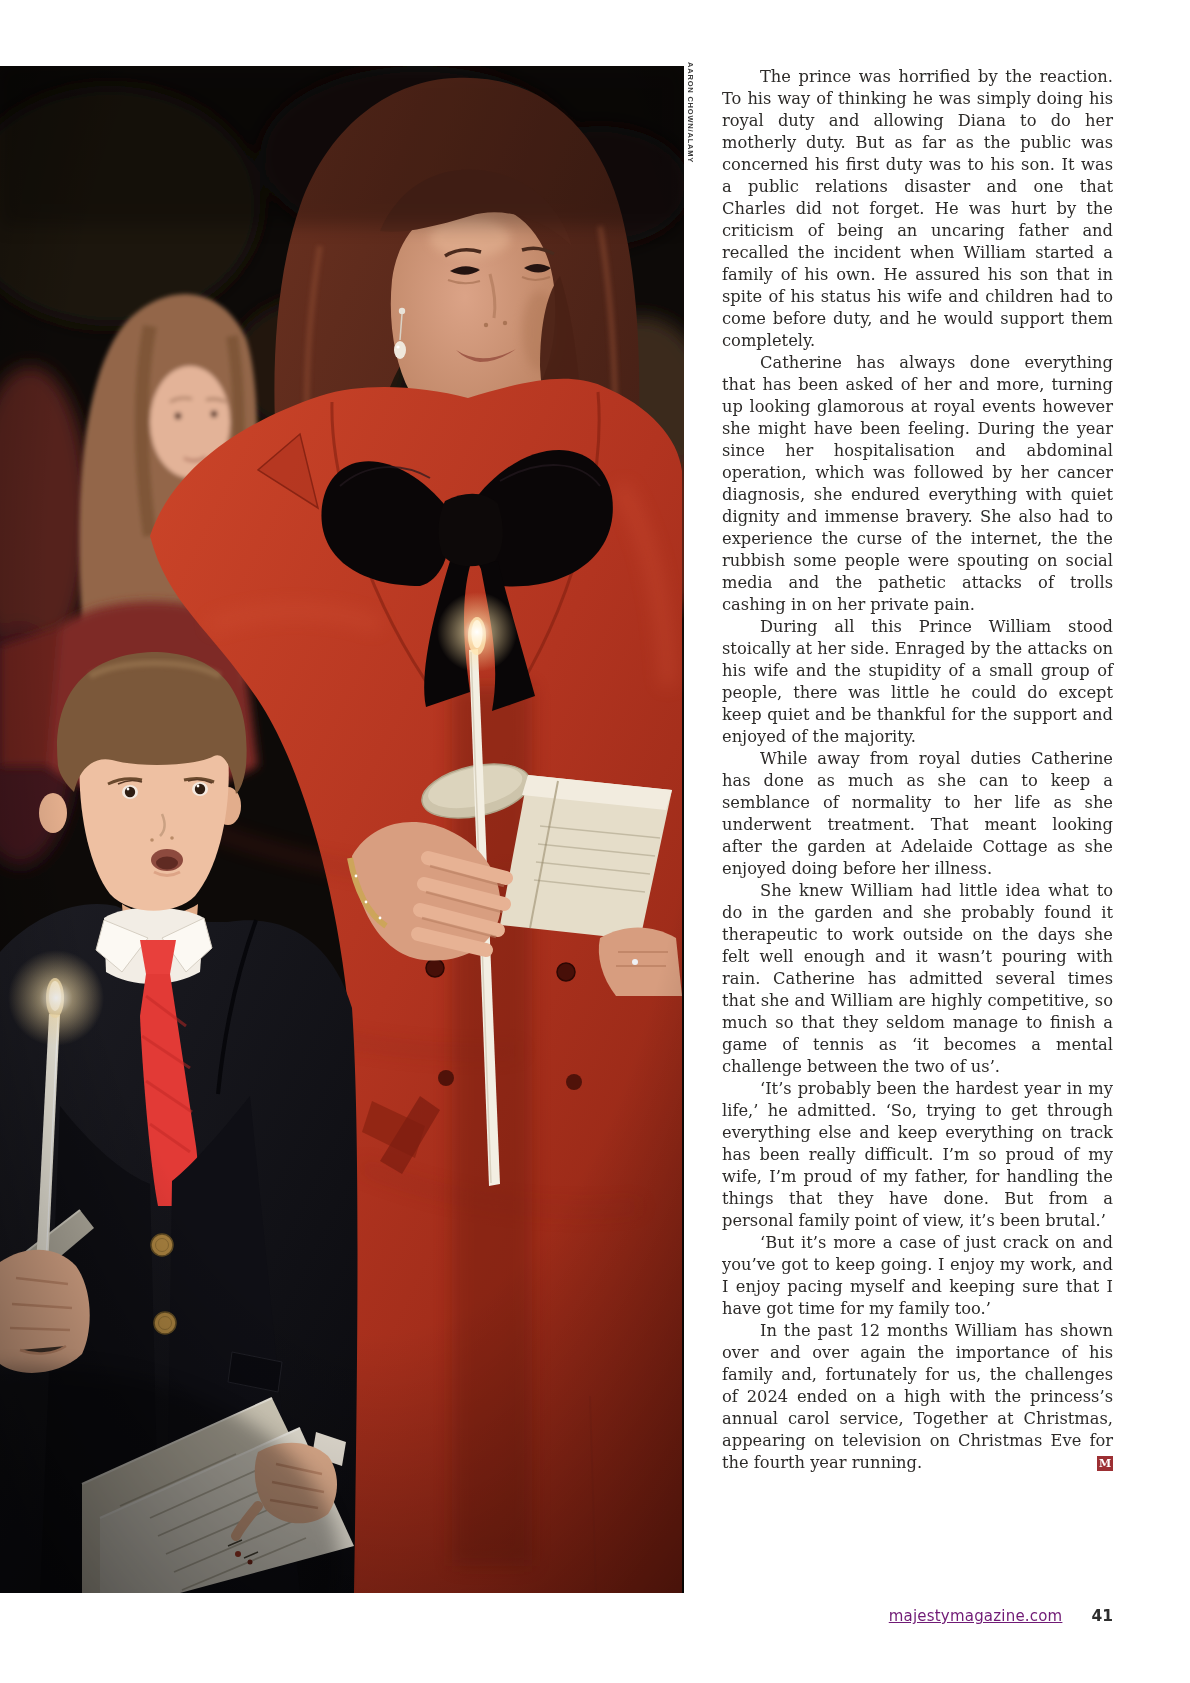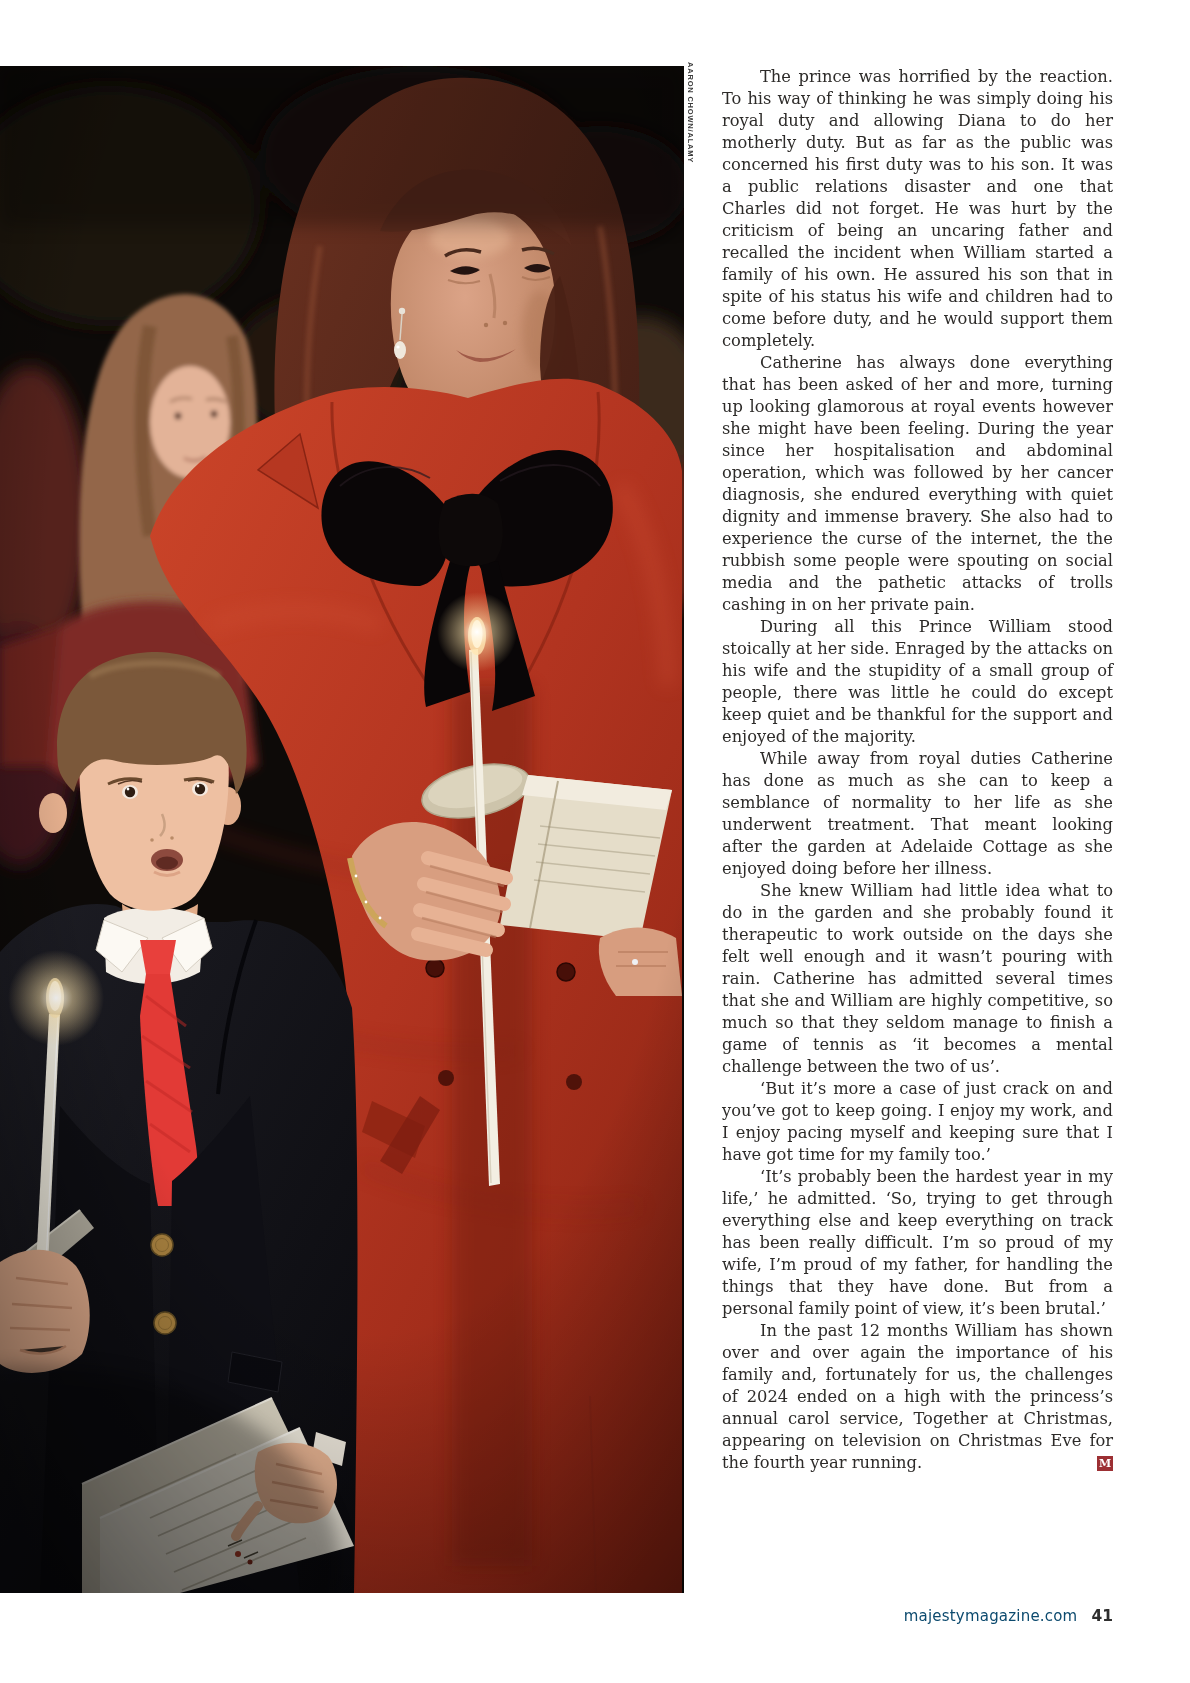--- a/index.html
+++ b/index.html
@@ -27,22 +27,22 @@
   }
   .article .it{}
   .end-mark{
     position:absolute;right:0;bottom:3px;width:16px;height:15px;
     background:#9c2f33;color:#ffffff;text-align:center;
     font:bold 11px/15px "DejaVu Serif",serif;
   }
 
   
   .pagefoot{position:absolute;right:77px;top:1607px;white-space:nowrap;}
-  .pagefoot .site{font:15px "DejaVu Sans","Liberation Sans",sans-serif;color:#0c4a6e;letter-spacing:.2px;}
-  .pagefoot .pn{font:bold 15.5px "DejaVu Sans","Liberation Sans",sans-serif;color:#2e2e2e;margin-left:14px;}
+  .pagefoot .site{font:15px "DejaVu Sans","Liberation Sans",sans-serif;color:#701a75;letter-spacing:.2px;text-decoration:underline;}
+  .pagefoot .pn{font:bold 15.5px "DejaVu Sans","Liberation Sans",sans-serif;color:#2e2e2e;margin-left:29px;}
 </style>
 </head>
 <body>
 
 <div class="page">
 
   <figure class="photo" aria-label="Catherine, Princess of Wales, in a red coat with a large black velvet bow, holding a lit candle and an order of service, beside Prince Louis in a dark suit and red tie holding a candle and papers, with a girl in the background at a candlelit carol service">
     <svg viewBox="0 0 684 1527" preserveAspectRatio="none">
       <defs>
         <linearGradient id="hairG" x1="0" y1="0" x2="1" y2="1">
@@ -305,22 +305,22 @@
 
   <div class="credit">AARON CHOWN/ALAMY</div>
 
   <main class="article">
     <div id="paras">
         <p><span>The prince was horrified by the reaction. To his way of thinking he was simply doing his royal duty and allowing Diana to do her motherly duty. But as far as the public was concerned his first duty was to his son. It was a public relations disaster and one that Charles did not forget. He was hurt by the criticism of being an uncaring father and recalled the incident when William started a family of his own. He assured his son that in spite of his status his wife and children had to come before duty, and he would support them completely.</span></p>
         <p><span>Catherine has always done everything that has been asked of her and more, turning up looking glamorous at royal events however she might have been feeling. During the year since her hospitalisation and abdominal operation, which was followed by her cancer diagnosis, she endured everything with quiet dignity and immense bravery. She also had to experience the curse of the internet, the the rubbish some people were spouting on social media and the pathetic attacks of trolls cashing in on her private pain.</span></p>
         <p><span>During all this Prince William stood stoically at her side. Enraged by the attacks on his wife and the stupidity of a small group of people, there was little he could do except keep quiet and be thankful for the support and enjoyed of the majority.</span></p>
         <p><span>While away from royal duties Catherine has done as much as she can to keep a semblance of normality to her life as she underwent treatment. That meant looking after the garden at Adelaide Cottage as she enjoyed doing before her illness.</span></p>
         <p><span>She knew William had little idea what to do in the garden and she probably found it therapeutic to work outside on the days she felt well enough and it wasn’t pouring with rain. Catherine has admitted several times that she and William are highly competitive, so much so that they seldom manage to finish a game of tennis as ‘it becomes a mental challenge between the two of us’.</span></p>
+        <p><span>‘It’s probably been the hardest year in my life,’ he admitted. ‘So, trying to get through everything else and keep everything on track has been really difficult. I’m so proud of my wife, I’m proud of my father, for handling the things that they have done. But from a personal family point of view, it’s been brutal.’</span></p>
         <p><span>‘But it’s more a case of just crack on and you’ve got to keep going. I enjoy my work, and I enjoy pacing myself and keeping sure that I have got time for my family too.’</span></p>
-        <p><span>‘It’s probably been the hardest year in my life,’ he admitted. ‘So, trying to get through everything else and keep everything on track has been really difficult. I’m so proud of my wife, I’m proud of my father, for handling the things that they have done. But from a personal family point of view, it’s been brutal.’</span></p>
         <p><span>In the past 12 months William has shown over and over again the importance of his family and, fortunately for us, the challenges of 2024 ended on a high with the princess’s annual carol service, </span><span class="it">Together at Christmas</span><span>, appearing on television on Christmas Eve for the fourth year running.</span></p>
       </div>
     <span class="end-mark">M</span>
   </main>
 
   <footer class="pagefoot">
     <span class="site">majestymagazine.com</span><span class="pn">41</span>
   </footer>
 
 </div>

